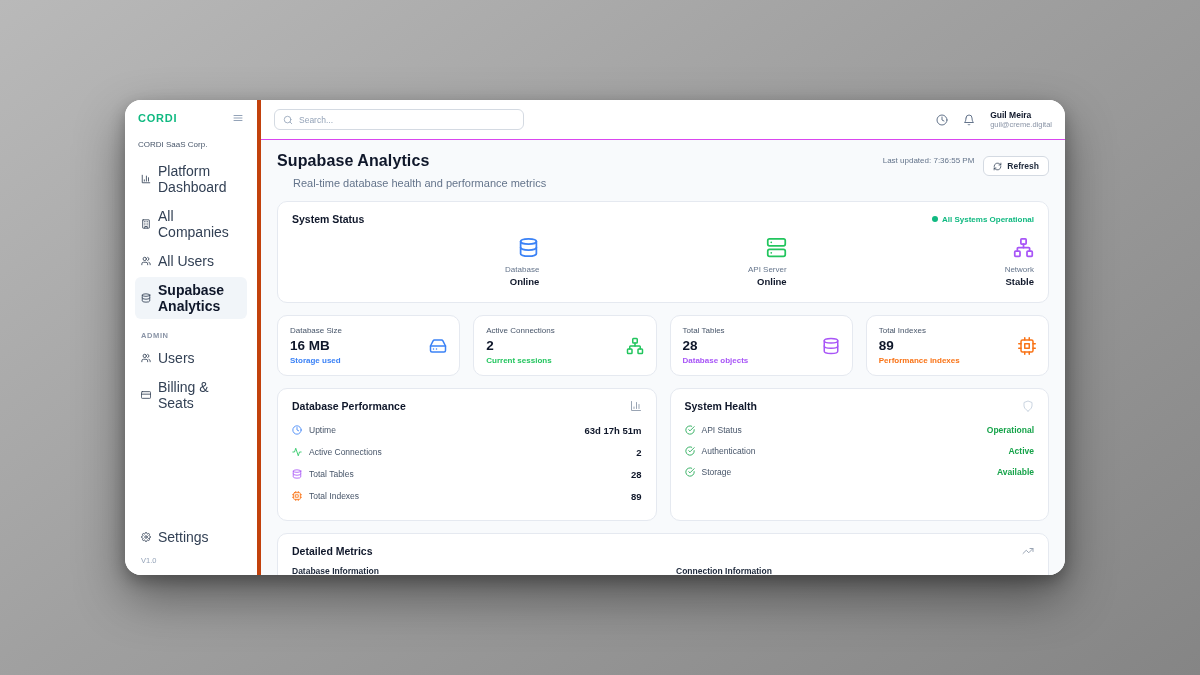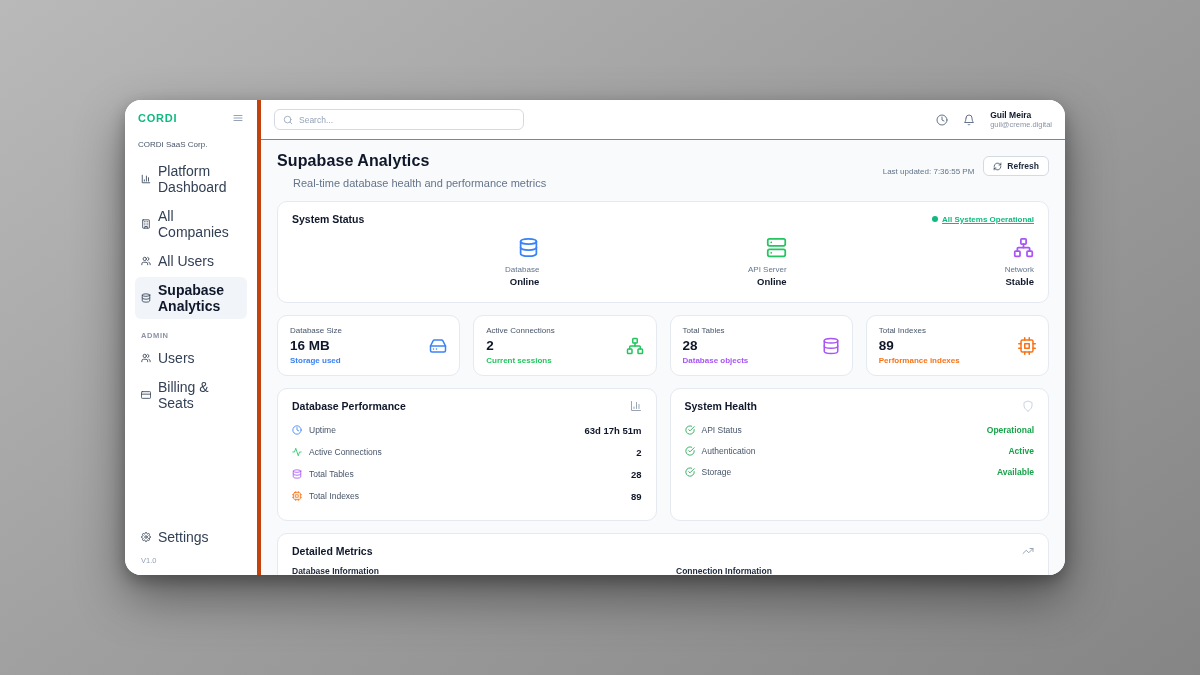--- a/index.html
+++ b/index.html
@@ -37,30 +37,30 @@
   .topbar-right { margin-left:auto; display:flex; align-items:center; gap:15px; }
   .tb-icon { width:12px; height:12px; color:#64748b; cursor:pointer; }
   .user-block { line-height:1.25; }
   .user-name { font-size:8.5px; font-weight:700; color:#0f172a; }
   .user-email { font-size:7.5px; color:#8a94a6; }
   
   .content { flex:1; background:#f8fafc; padding:12px 16px; overflow:hidden; }
   .page-header { display:flex; justify-content:space-between; align-items:flex-start; margin-bottom:12px; }
   .page-title { font-size:16px; font-weight:700; color:#0f172a; letter-spacing:.1px; }
   .page-subtitle { font-size:11px; color:#64748b; margin-top:7px;padding-left:16px; }
-  .header-right { display:flex; align-items:flex-end; gap:9px; margin-top:4px; }
+  .header-right { display:flex; align-items:flex-start; gap:9px; margin-top:4px; }
   .last-updated { font-size:8px; color:#64748b; }
   .refresh-btn { display:flex; align-items:center; gap:5px; border:1px solid #d4dae2; background:#fff; border-radius:6px; padding:4px 9px; font-size:8.5px; font-weight:700; color:#1e293b; cursor:pointer; }
   .refresh-btn .i { width:9px; height:9px; color:#334155; }
   .card { background:#fff; border:1px solid #e5e9f0; border-radius:10px; }
   
   .status-card { padding:11px 14px 15px; margin-bottom:12px; }
   .status-head { display:flex; justify-content:space-between; align-items:center; margin-bottom:12px; }
   .card-title { font-size:10.5px; font-weight:700; color:#0f172a; }
-  .overall { display:flex; align-items:center; gap:4px; font-size:8px; font-weight:600; color:#10b981;text-decoration:underline; }
+  .overall { display:flex; align-items:center; gap:4px; font-size:8px; font-weight:600; color:#10b981; }
   .dot { width:6px; height:6px; border-radius:50%; background:#10b981; }
   .status-items { display:flex; }
   .status-item { flex:1; display:flex; flex-direction:column; align-items:flex-end; }
   .status-item .i { width:21px; height:21px; }
   .status-label { font-size:8px; color:#64748b; margin-top:7px; }
   .status-value { font-size:9.5px; font-weight:700; color:#0f172a; margin-top:2px; }
   
   .metrics-row { display:grid; grid-template-columns:repeat(4,1fr); gap:13px; margin-bottom:12px; }
   .metric-card { padding:10px 12px; display:flex; justify-content:space-between; align-items:center; }
   .metric-label { font-size:8px; color:#475569; }

